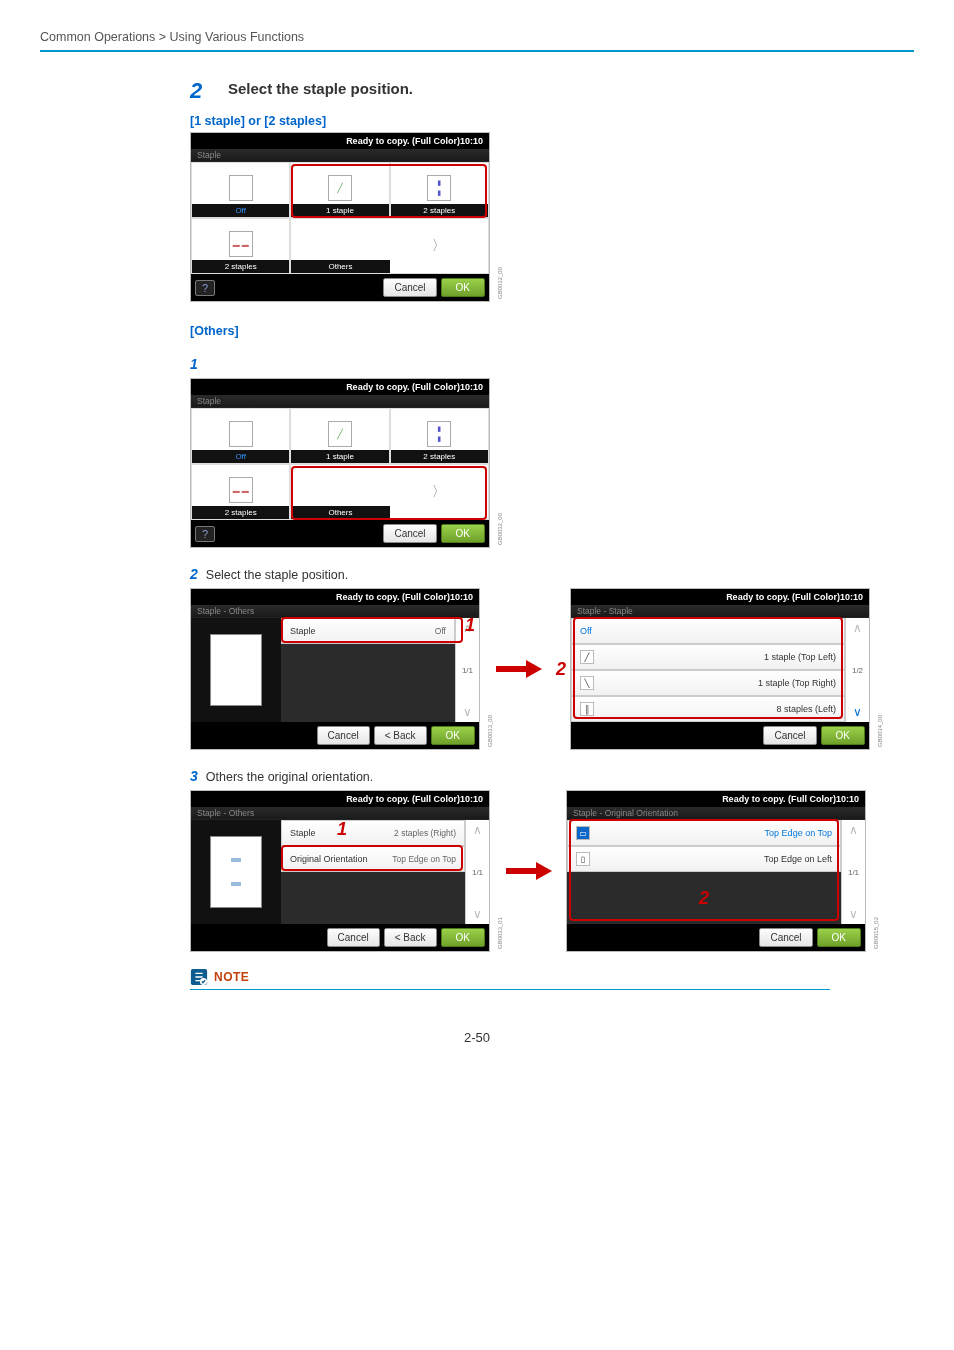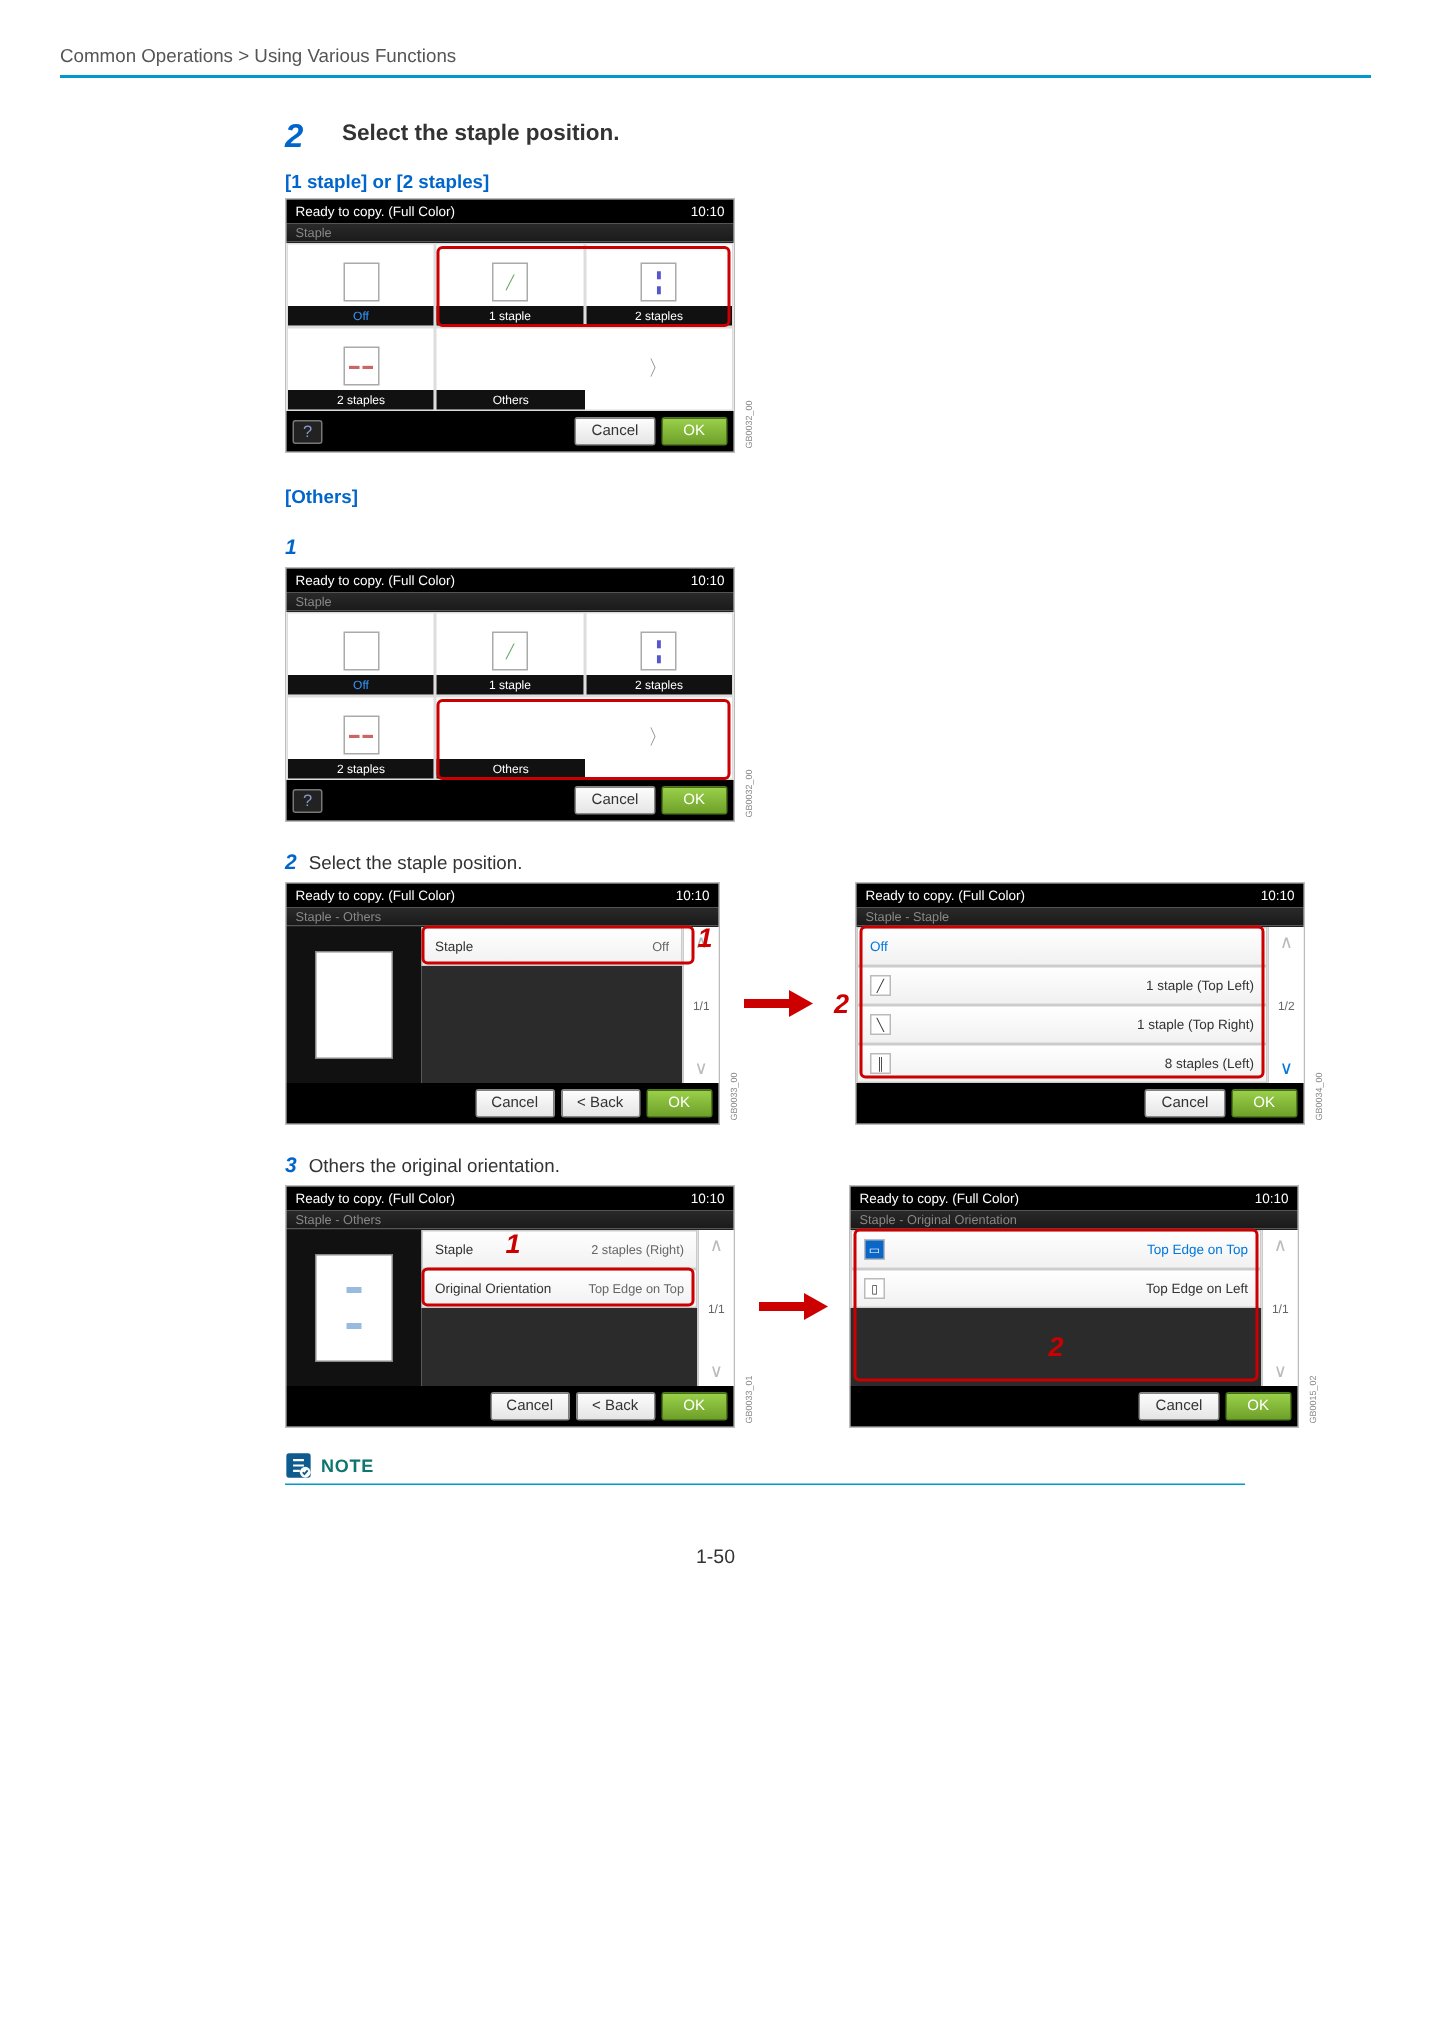--- a/index.html
+++ b/index.html
@@ -16,27 +16,27 @@
   .arrow { display: flex; align-items: center; }
   .arrow svg { width: 48px; height: 22px; }
   .callout-num { font-family: Arial, sans-serif; font-style: italic; font-weight: 900; font-size: 18px; color: #cc0000; }
   .sub-step { display: flex; align-items: baseline; gap: 8px; margin: 18px 0 6px 0; }
   .sub-step .n { font-style: italic; font-weight: 900; color: #0066cc; font-size: 14px; }
   .sub-step .t { font-size: 12.5px; }
   .hint { font-size: 12px; margin-top: 4px; text-align: right; width: 640px; }
   .note-box { margin-top: 16px; }
   .note-head { display: flex; align-items: center; gap: 6px; border-bottom: 1.5px solid #0099cc; padding-bottom: 3px; width: 640px;}
   .note-head svg { width: 18px; height: 18px; }
-  .note-head .lbl { font-weight: bold; color: #0f766e; letter-spacing: 0.5px; }
+  .note-head .lbl { font-weight: bold; color: #c2410c; letter-spacing: 0.5px; }
   .note-body { font-size: 12px; margin-top: 4px; }
   .pgnum { text-align: center; margin-top: 40px; font-size: 13px; }
 
   
   .panel { width: 300px; border: 1px solid #bbb; background: #fff; position: relative; font-size: 9px; color: #333; }
-  .p-top { background: #000; color: #fff; display: flex; justify-content: space-between; padding: 3px 6px; font-size: 9px; }
+  .p-top { background: #000; color: #fff; display: flex; justify-content: flex-end; padding: 3px 6px; font-size: 9px; font-weight: bold; }
   .p-crumb { background: linear-gradient(#2a2a2a,#1a1a1a); color: #888; padding: 1px 6px; font-size: 8.5px; border-bottom: 1px solid #222;}
   .p-body { background: #f6f6f6; padding: 0; position: relative; }
   .grid-2x3 { display: flex; flex-wrap: wrap; }
   .tile { width: 33.33%; border: 1px solid #ddd; display: flex; flex-direction: column; align-items: center; justify-content: flex-end; height: 56px; background: #fff; position: relative; }
   .tile.wide { width: 66.66%; justify-content: center; flex-direction: row; }
   .tile-label { background: #111; color: #fff; width: 100%; text-align: center; font-size: 8px; padding: 2px 0; }
   .tile-label.off { color: #39f; }
   .tile-icon { width: 24px; height: 26px; border: 1px solid #aaa; background: #fff; margin-bottom: 3px; display:flex; align-items:center; justify-content:center; flex-direction:column; gap:2px;}
   .chev { font-size: 14px; color: #888; }
   .p-foot { display: flex; background: #000; padding: 4px; gap: 4px; align-items:center;}
@@ -375,14 +375,14 @@
               <circle cx="15" cy="15" r="4" fill="#fff"></circle>
               <path d="M13.2 15 L14.4 16.4 L16.8 13.6" stroke="#0d5b8f" stroke-width="1.4" fill="none"></path>
             </svg>
           <span class="lbl">NOTE</span>
         </div>
       </div>
 
     </div>
   </div>
 
-  <div class="pgnum">1-50</div>
+  <div class="pgnum">2-50</div>
 </div>
 
 </body></html>

